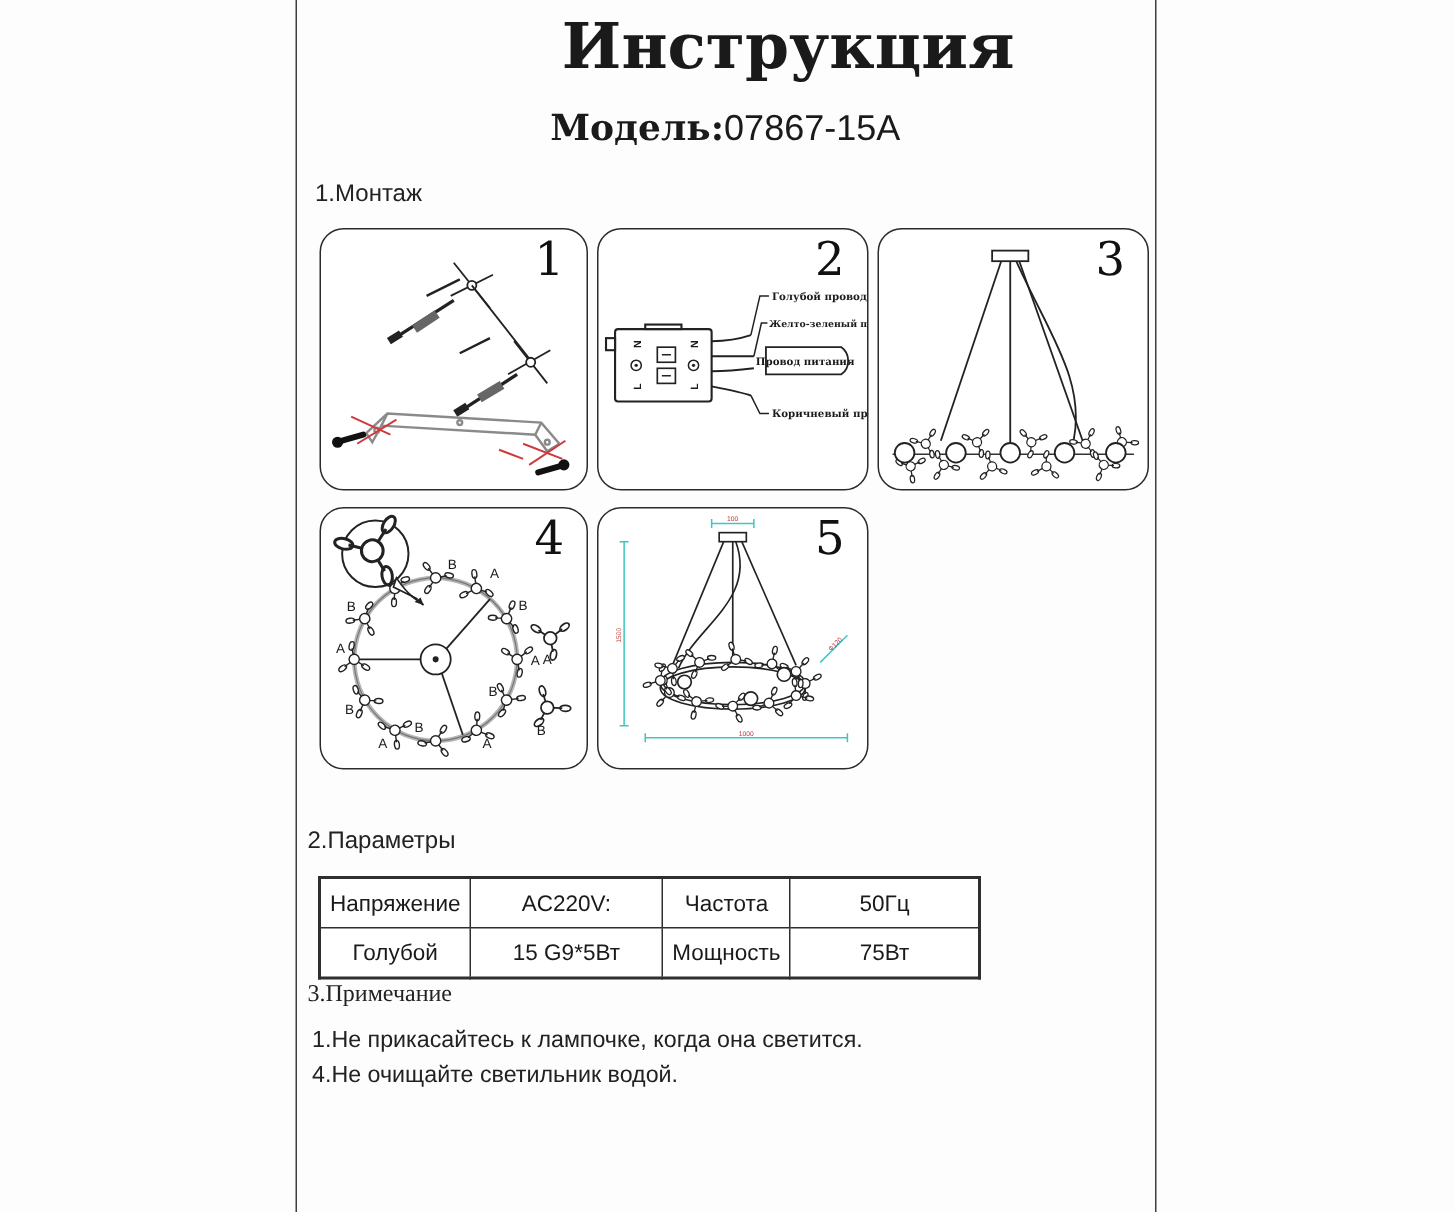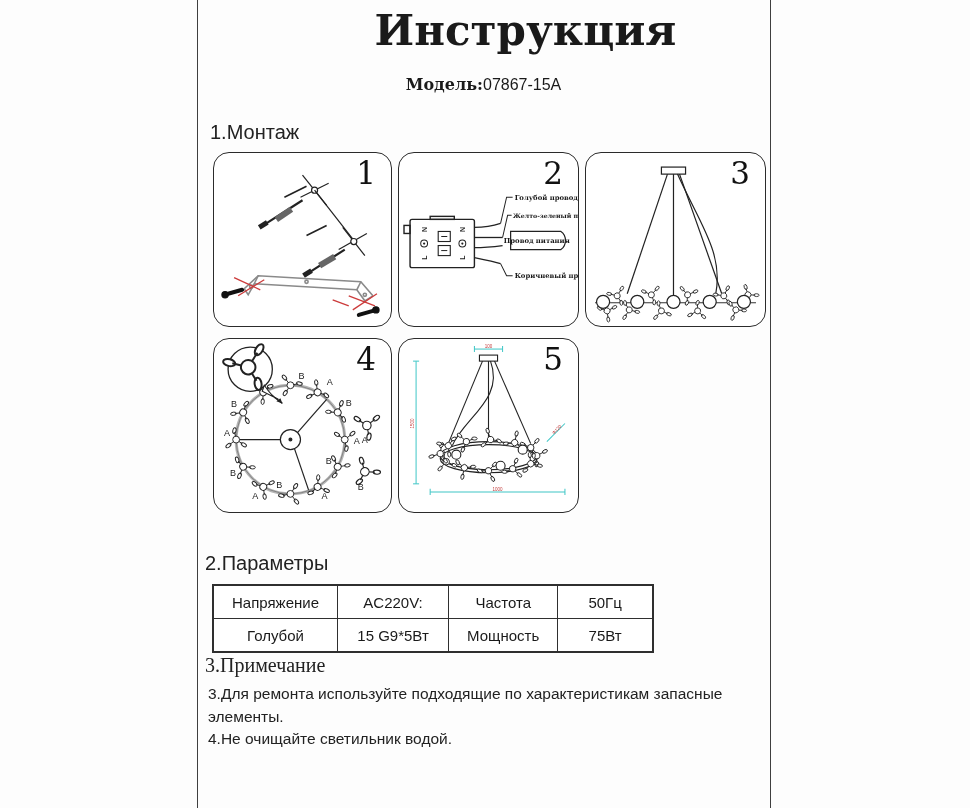--- a/index.html
+++ b/index.html
@@ -11,26 +11,26 @@
   .page-border { position:absolute; top:0; bottom:0; width:1px; background:#3f3f3f; }
   #border-left { left:197px; }
   #border-right { left:770px; }
 
   .title {
     position:absolute; left:197px; width:573px; top:7px; text-align:center;
     font-family:"DejaVu Serif", serif; font-weight:bold; font-size:42px; line-height:48px;margin-left:42px;
   }
   .model-line {
     position:absolute; left:197px; width:573px; top:72px; text-align:center;
-    font-size:16px; line-height:26px;
+    font-size:24px; line-height:26px;
   }
   .model-line .lbl { font-family:"DejaVu Serif", serif; font-weight:bold; }
   .model-line .num { font-family:"Liberation Sans", sans-serif; font-weight:500; }
 
-  .sec-heading { position:absolute; font-size:20px; color:#222;text-align:right; }
+  .sec-heading { position:absolute; font-size:16px; color:#222;text-align:right; }
   #h-montage { left:210px; top:121px; }
   #h-params  { left:205px; top:552px; }
   #h-notes   { left:205px; top:654px;font-family:Liberation Serif, serif; }
 
   .box {
     position:absolute; background:#fff;
     border:1.5px solid #2b2b2b; border-radius:16px;
   }
   #box1 { left:213px; top:152px; width:177px; height:173px; }
   #box2 { left:398px; top:152px; width:179px; height:173px; }
@@ -48,21 +48,21 @@
   .ab-label { font-family:"Liberation Sans", sans-serif; font-size:9px; fill:#1a1a1a; }
   .nl-label { font-family:"Liberation Sans", sans-serif; font-size:7px; font-weight:bold; fill:#1a1a1a; }
   .dim-label { font-family:"Liberation Sans", sans-serif; font-size:4.5px; fill:#c23a3a; }
 
   table.params {
     position:absolute; left:212px; top:584px; width:442px;
     border-collapse:collapse; font-size:15px; color:#1a1a1a;
     border:2px solid #2f2f2f; background:#fff;
   }
   table.params td {
-    border:1px solid #2f2f2f; text-align:center; height:32px; padding:0 18px;
+    border:1px solid #2f2f2f; text-align:center; height:32px; padding:0 6px;
   }
   td.c1 { width:18.5%; } td.c2 { width:31.5%; } td.c3 { width:18%; } td.c4 { width:32%; }
 
   .notes {
     position:absolute; left:208px; top:683px; width:565px;
     font-size:15.5px; line-height:22.5px; color:#222;
   }
 </style>
 </head>
 <body>
@@ -329,16 +329,16 @@
     <td class="c2">15 G9*5Вт</td>
     <td class="c3">Мощность</td>
     <td class="c4">75Вт</td>
   </tr>
 </tbody>
   </table>
 
 <div class="sec-heading" id="h-notes">3.Примечание</div>
 
 <div class="notes">
-  <div>3.Для ремонта используйте подходящие по характеристикам запасные элементы.</div>
+  <div>1.Не прикасайтесь к лампочке, когда она светится.</div>
   <div>4.Не очищайте светильник водой.</div>
 
 </div>
 
 </body></html>

